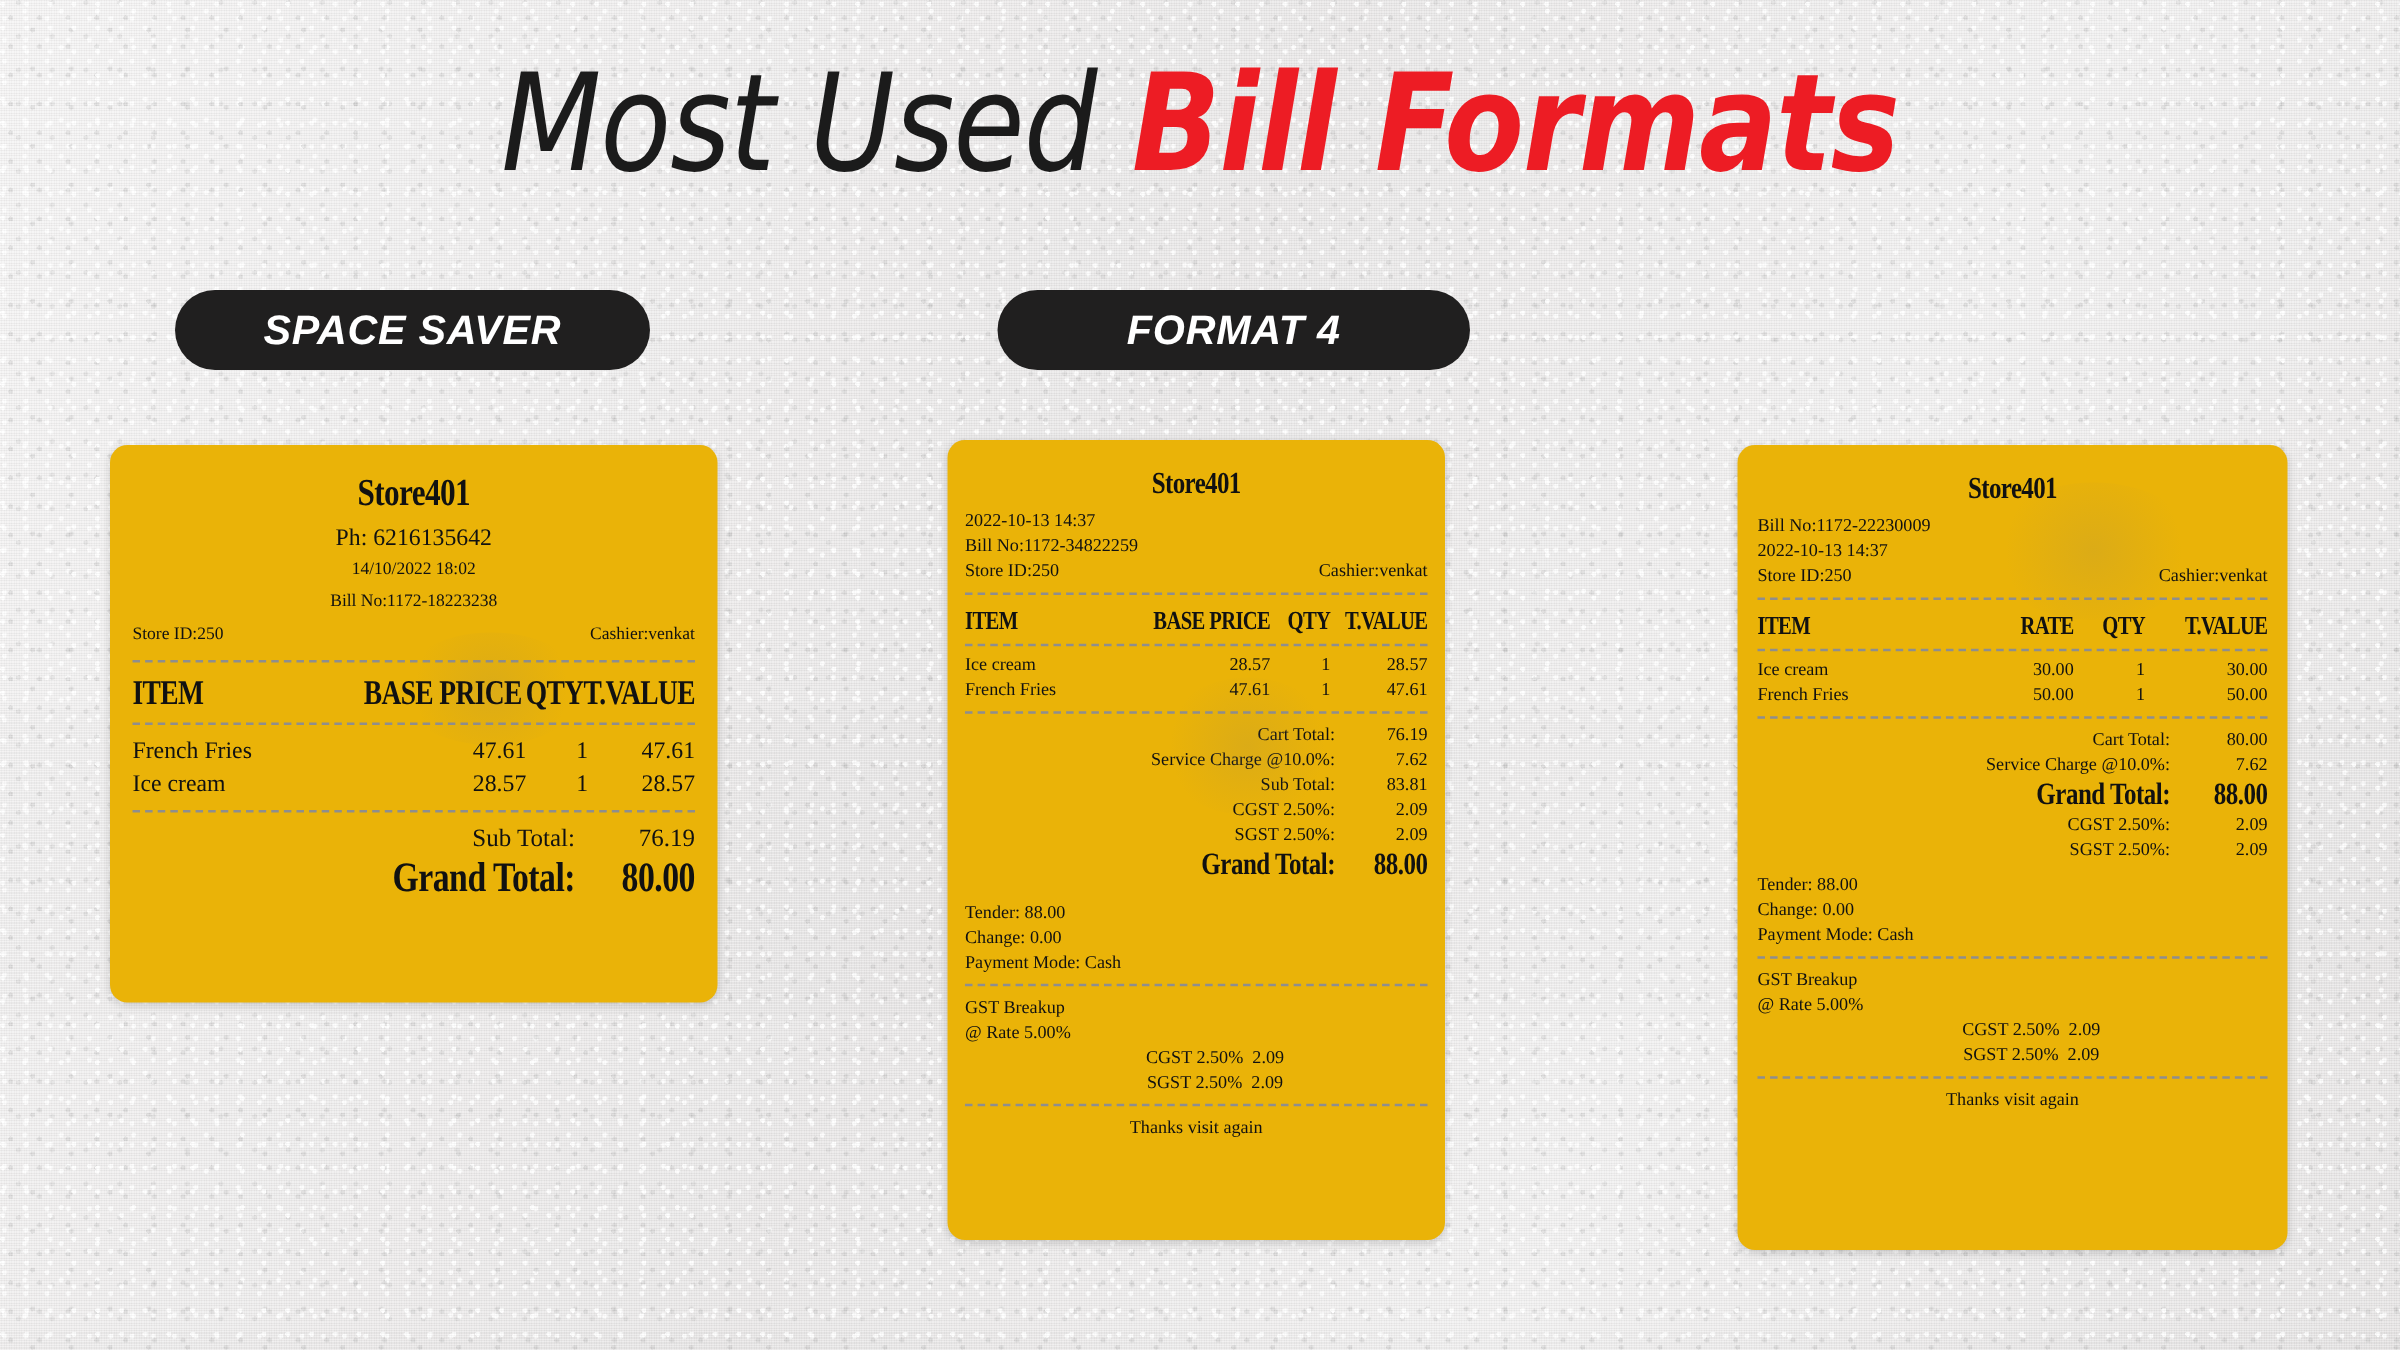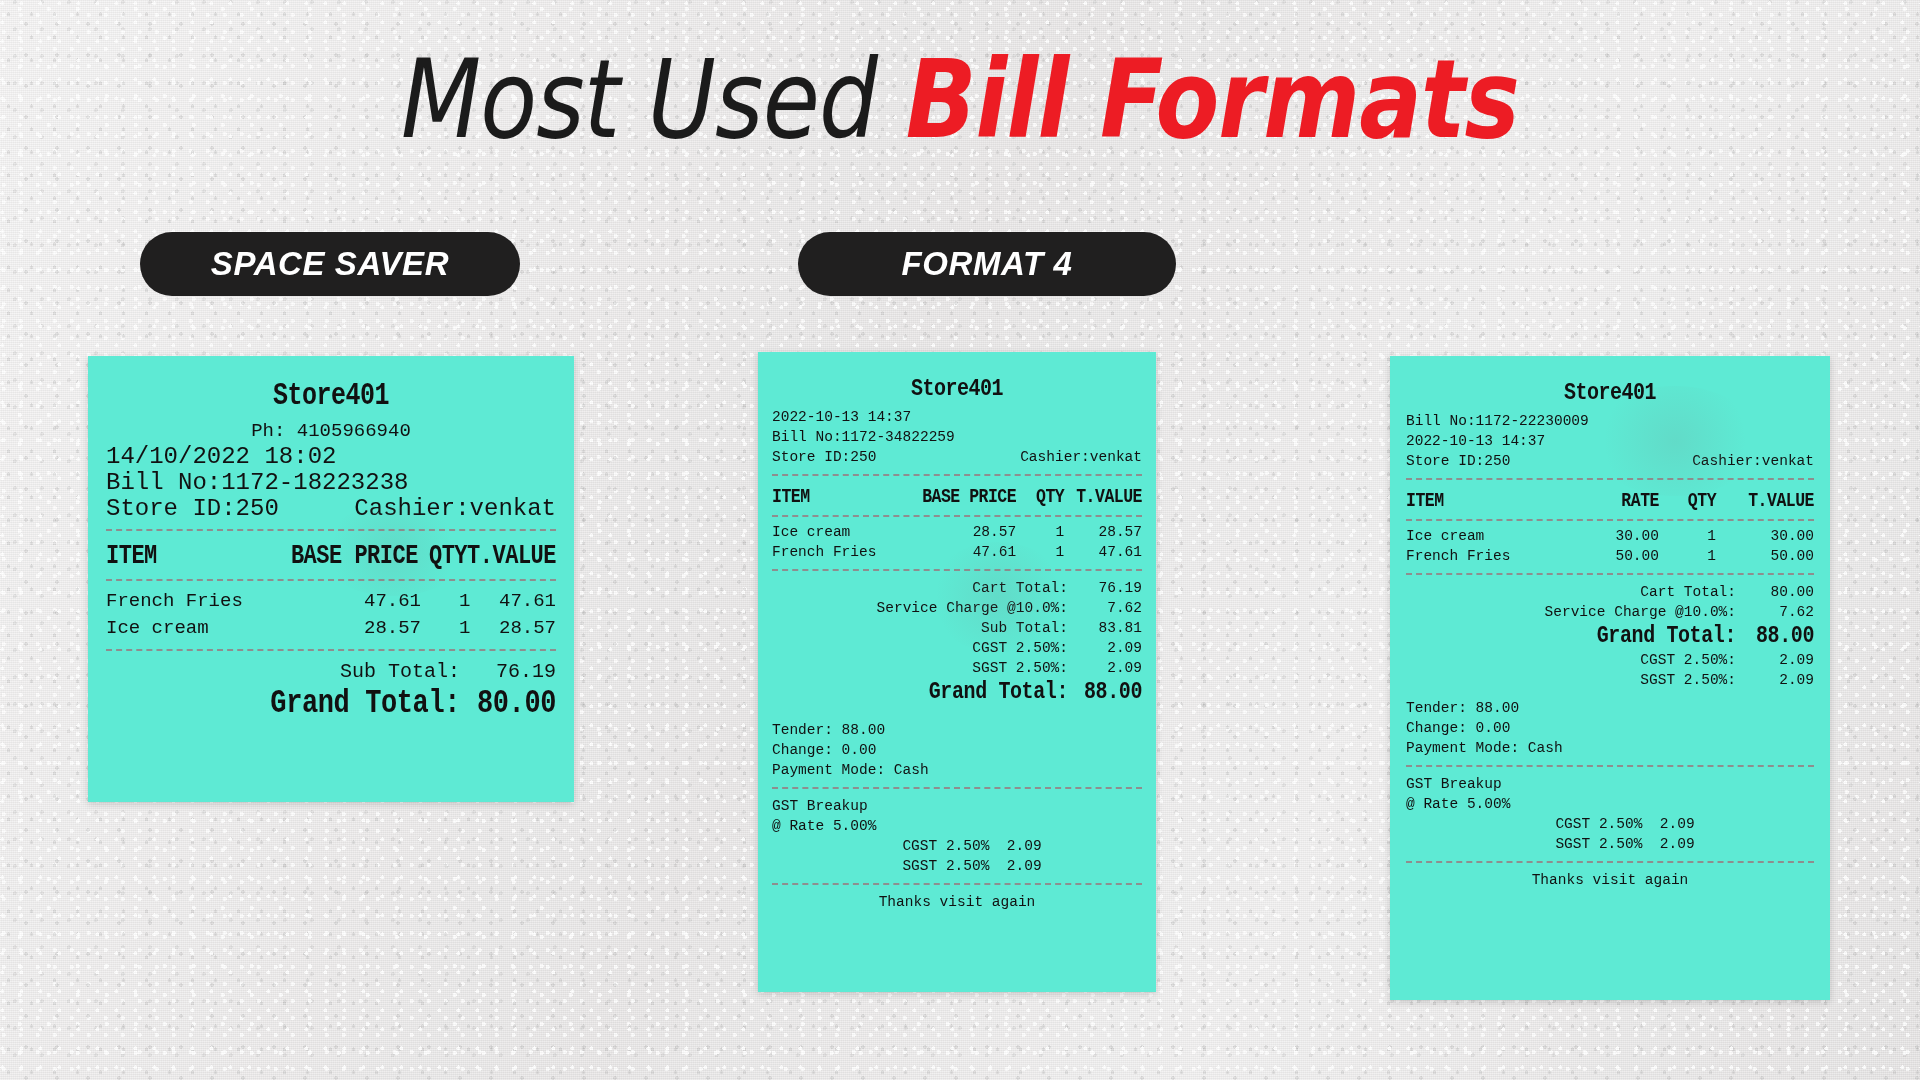--- a/index.html
+++ b/index.html
@@ -75,44 +75,45 @@
     letter-spacing: 0.6px;
     font-family: "Liberation Sans", sans-serif;
   }
   #pill-1 { left: 140px;  top: 232px; width: 380px; justify-content: center; }
   #pill-2 { left: 798px;  top: 232px; width: 378px; justify-content: center; }
   #pill-3 { left: 1402px; top: 232px; width: 378px; }
 
   
   .receipt {
     position: absolute;
-    background: #5eead4;
+    background: #eab308;
     color: #111;
-    font-family: Liberation Mono, monospace;
+    font-family: Liberation Serif, serif;
     box-shadow: 0 2px 7px rgba(0,0,0,0.16);
     overflow: hidden;
+    border-radius: 14px;
   }
   #receipt-1 { left: 88px;   top: 356px; width: 486px; height: 446px; padding: 22px 18px 10px 18px; }
   #receipt-2 { left: 758px;  top: 352px; width: 398px; height: 640px; padding: 22px 14px 10px 14px; }
   #receipt-3 { left: 1390px; top: 356px; width: 440px; height: 644px; padding: 22px 16px 10px 16px; }
 
   .store-name {
     text-align: center;
     font-weight: 700;
     letter-spacing: -0.5px;
     transform: scaleY(1.22);
     transform-origin: center top;
   }
   #receipt-1 .store-name { font-size: 25px; margin-bottom: 12px; }
   #receipt-2 .store-name { font-size: 20px; margin-bottom: 10px; }
   #receipt-3 .store-name { font-size: 20px; margin-bottom: 10px; }
 
   .meta-line { white-space: pre; }
   #receipt-1 .ctr-line { font-size: 19px; line-height: 25px; text-align: center; }
-  #receipt-1 .meta-line { font-size: 24px; line-height: 26px; }
+  #receipt-1 .meta-line { font-size: 14px; line-height: 26px; text-align: center; }
   #receipt-2 .meta-line { font-size: 14.5px; line-height: 20px; }
   #receipt-3 .meta-line { font-size: 14.5px; line-height: 20px; }
 
   .meta-row { display: flex; justify-content: space-between; align-items: baseline; }
 
   .dashed {
     border: 0;
     border-top: 2px dashed #8e8e8e;
     margin: 7px 0;
   }
@@ -182,21 +183,21 @@
     <span>SPACE SAVER</span>
   </div>
   <div class="pill" id="pill-2">
     <span>FORMAT 4</span>
   </div>
 
   <div class="receipt" id="receipt-1">
     <div class="smudge" style="left:230px; top:150px; width:150px; height:90px;"></div>
 
     <div class="store-name">Store401</div>
-    <div class="ctr-line">Ph: 4105966940</div>
+    <div class="ctr-line">Ph: 6216135642</div>
 
     <div class="meta-line">14/10/2022 18:02</div>
     <div class="meta-line">Bill No:1172-18223238</div>
     <div class="meta-row">
       <span class="meta-line">Store ID:250</span>
       <span class="meta-line">Cashier:venkat</span>
     </div>
 
     <hr class="dashed">
 

